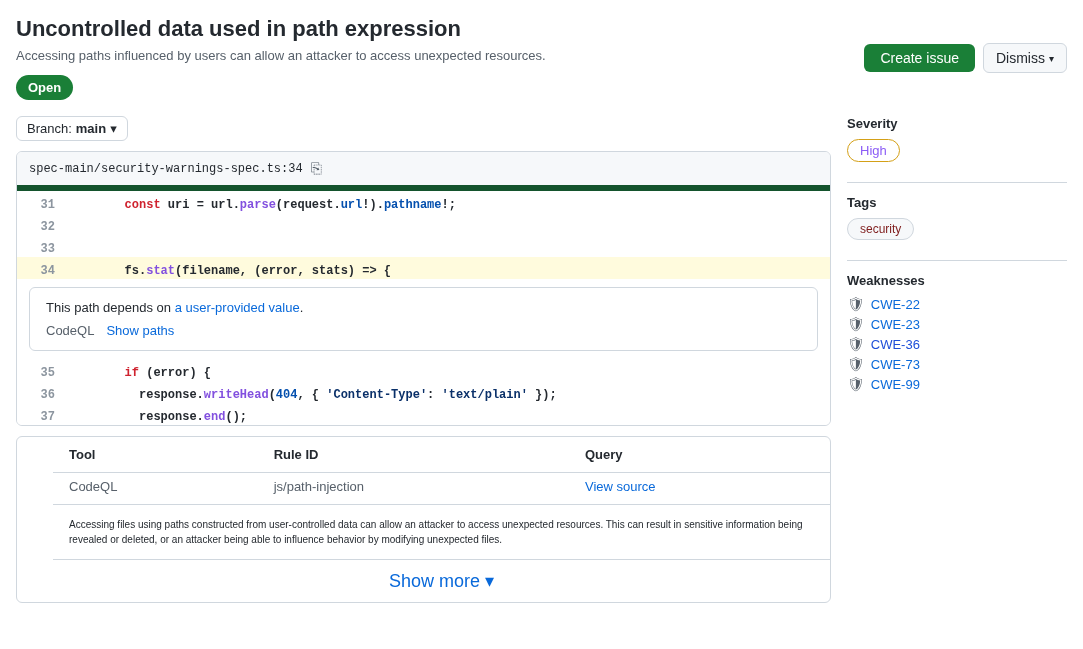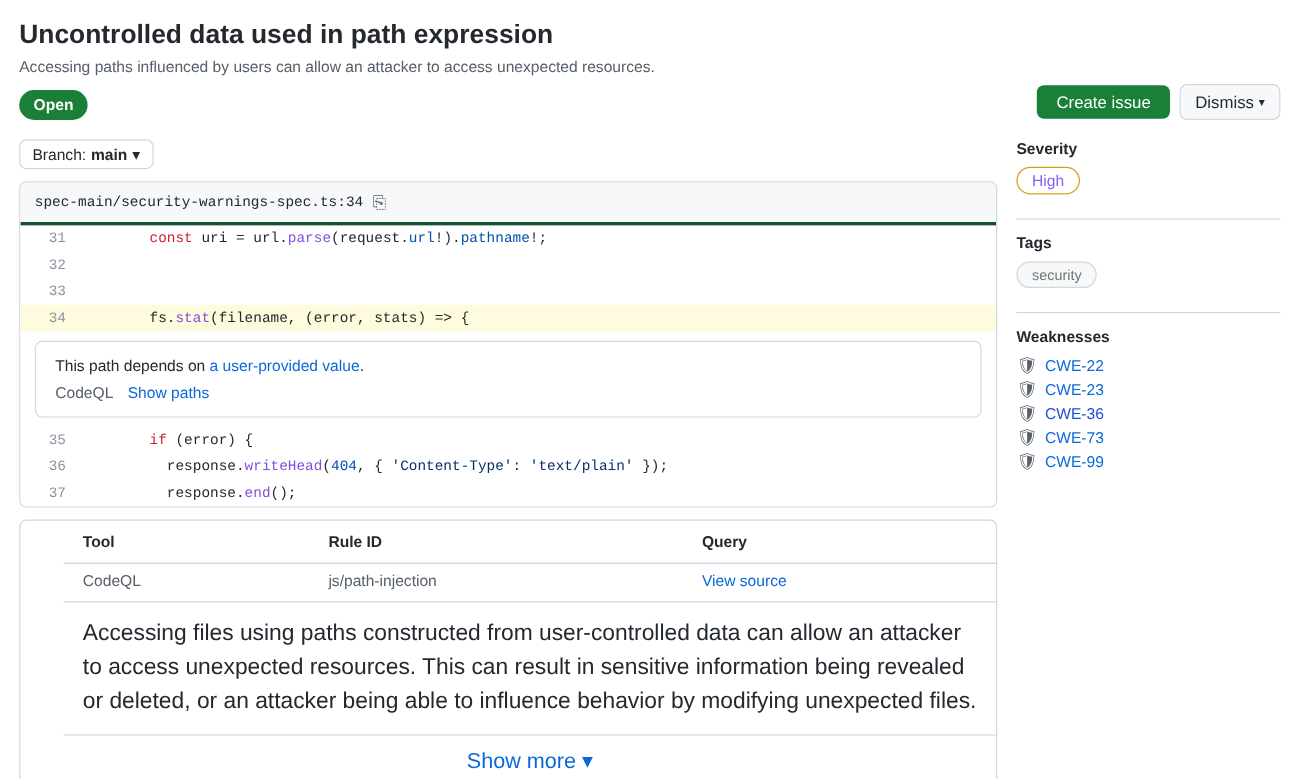--- a/index.html
+++ b/index.html
@@ -1,43 +1,43 @@
 <!DOCTYPE html>
 <html><head>
   <meta charset="utf-8">
   <style>
     * { box-sizing: border-box; margin: 0; padding: 0; }
     body { font-family: -apple-system, BlinkMacSystemFont, 'Segoe UI', Helvetica, Arial, sans-serif; font-size: 14px; color: #24292f; background: #fff; }
 
     .page { width: 1083px; min-height: 649px; padding: 16px; }
 
-    .header { display: flex; align-items: flex-end; justify-content: space-between; margin-bottom: 8px; }
+    .header { display: flex; align-items: center; justify-content: space-between; margin-bottom: 8px; }
     .header-left { flex: 1; }
     .page-title { font-size: 22px; font-weight: 600; color: #24292f; margin-bottom: 6px; }
     .page-subtitle { font-size: 13px; color: #57606a; margin-bottom: 12px; }
     .open-badge { display: inline-block; background: #1a7f37; color: #fff; font-size: 13px; font-weight: 600; padding: 5px 12px; border-radius: 20px; }
 
     .header-buttons { display: flex; gap: 8px; align-items: center; }
     .btn-create { background: #1a7f37; color: #fff; border: none; padding: 6px 16px; border-radius: 6px; font-size: 14px; font-weight: 500; cursor: pointer; }
     .btn-dismiss { background: #f6f8fa; color: #24292f; border: 1px solid #d0d7de; padding: 6px 12px; border-radius: 6px; font-size: 14px; font-weight: 500; cursor: pointer; display: flex; align-items: center; gap: 4px; }
     .btn-dismiss .arrow { font-size: 10px; }
 
     .main-layout { display: flex; gap: 16px; margin-top: 16px; }
     .main-content { flex: 1; min-width: 0; }
     .sidebar { width: 220px; flex-shrink: 0; }
 
     .branch-selector { display: inline-flex; align-items: center; gap: 4px; border: 1px solid #d0d7de; border-radius: 6px; padding: 4px 10px; font-size: 13px; cursor: pointer; margin-bottom: 10px; background: #fff; }
 
     .code-panel { border: 1px solid #d0d7de; border-radius: 6px; overflow: hidden; }
-    .code-file-header { display: flex; align-items: center; gap: 8px; padding: 8px 12px; background: #f6f8fa; border-bottom: 3px solid #14532d; font-size: 13px; }
+    .code-file-header { display: flex; align-items: center; gap: 8px; padding: 8px 12px; background: #f6f8fa; border-bottom: 6px solid #14532d; font-size: 13px; }
     .code-file-path { font-family: 'SFMono-Regular', Consolas, 'Liberation Mono', Menlo, monospace; font-size: 12px; }
     .copy-icon { cursor: pointer; color: #57606a; font-size: 14px; }
 
     .code-lines { background: #fff; }
-    .code-line { display: flex; align-items: center; min-height: 22px; }
+    .code-line { display: flex; align-items: flex-end; min-height: 22px; font-weight: bold; }
     .code-line.highlighted { background: #fffbdd; }
     .line-num { width: 50px; text-align: right; padding: 1px 12px 1px 0; color: #8c959f; font-family: 'SFMono-Regular', Consolas, 'Liberation Mono', Menlo, monospace; font-size: 12px; user-select: none; flex-shrink: 0; }
     .line-code { font-family: 'SFMono-Regular', Consolas, 'Liberation Mono', Menlo, monospace; font-size: 12px; padding: 1px 0; white-space: pre; flex: 1; }
 
     .kw { color: #cf222e; }
     .fn { color: #8250df; }
     .str { color: #0a3069; }
     .prop { color: #0550ae; }
     .num { color: #0550ae; }
 
@@ -46,29 +46,29 @@
     .annotation-text a { color: #0969da; text-decoration: none; }
     .annotation-footer { display: flex; align-items: center; gap: 12px; font-size: 13px; }
     .codeql-label { color: #57606a; font-weight: 500; }
     .show-paths-link { color: #0969da; text-decoration: none; cursor: pointer; }
 
     .info-panel { border: 1px solid #d0d7de; border-radius: 6px; margin-top: 10px; overflow: hidden; padding-left: 36px; }
     .info-table { width: 100%; border-collapse: collapse; }
     .info-table th { text-align: left; padding: 10px 16px; font-size: 13px; font-weight: 600; color: #24292f; border-bottom: 1px solid #d0d7de; }
     .info-table td { padding: 6px 16px 10px; font-size: 13px; color: #57606a; }
     .info-table td a { color: #0969da; text-decoration: none; }
-    .info-desc { padding: 12px 16px; font-size: 19px; color: #24292f; line-height: 1.5; border-top: 1px solid #d0d7de; }
+    .info-desc { padding: 12px 16px; font-size: 10px; color: #24292f; line-height: 1.5; border-top: 1px solid #d0d7de; }
     .show-more { text-align: center; padding: 10px; border-top: 1px solid #d0d7de; }
     .show-more a { color: #0969da; text-decoration: none; font-size: 18px; }
 
     
     .sidebar-section { margin-bottom: 20px; }
     .sidebar-label { font-size: 13px; font-weight: 600; color: #24292f; margin-bottom: 8px; }
     .severity-badge { display: inline-block; border: 1.5px solid #d4a017; color: #8b5cf6; background: #fff; border-radius: 20px; padding: 3px 12px; font-size: 13px; font-weight: 500; }
-    .tag-badge { display: inline-block; border: 1.5px solid #d0d7de; color: #737373; background: #f6f8fa; border-radius: 20px; padding: 3px 12px; font-size: 12px; }
+    .tag-badge { display: inline-block; border: 1.5px solid #d0d7de; color: #7f1d1d; background: #f6f8fa; border-radius: 20px; padding: 3px 12px; font-size: 12px; }
 
     .weakness-item { display: flex; align-items: center; gap: 6px; font-size: 13px; color: #0969da; margin-bottom: 4px; cursor: pointer; }
     .shield-icon { color: #57606a; font-size: 14px; }
 
     .divider { border: none; border-top: 1px solid #d0d7de; margin: 12px 0; }
   </style>
 </head>
 <body>
 
 <div class="page">

